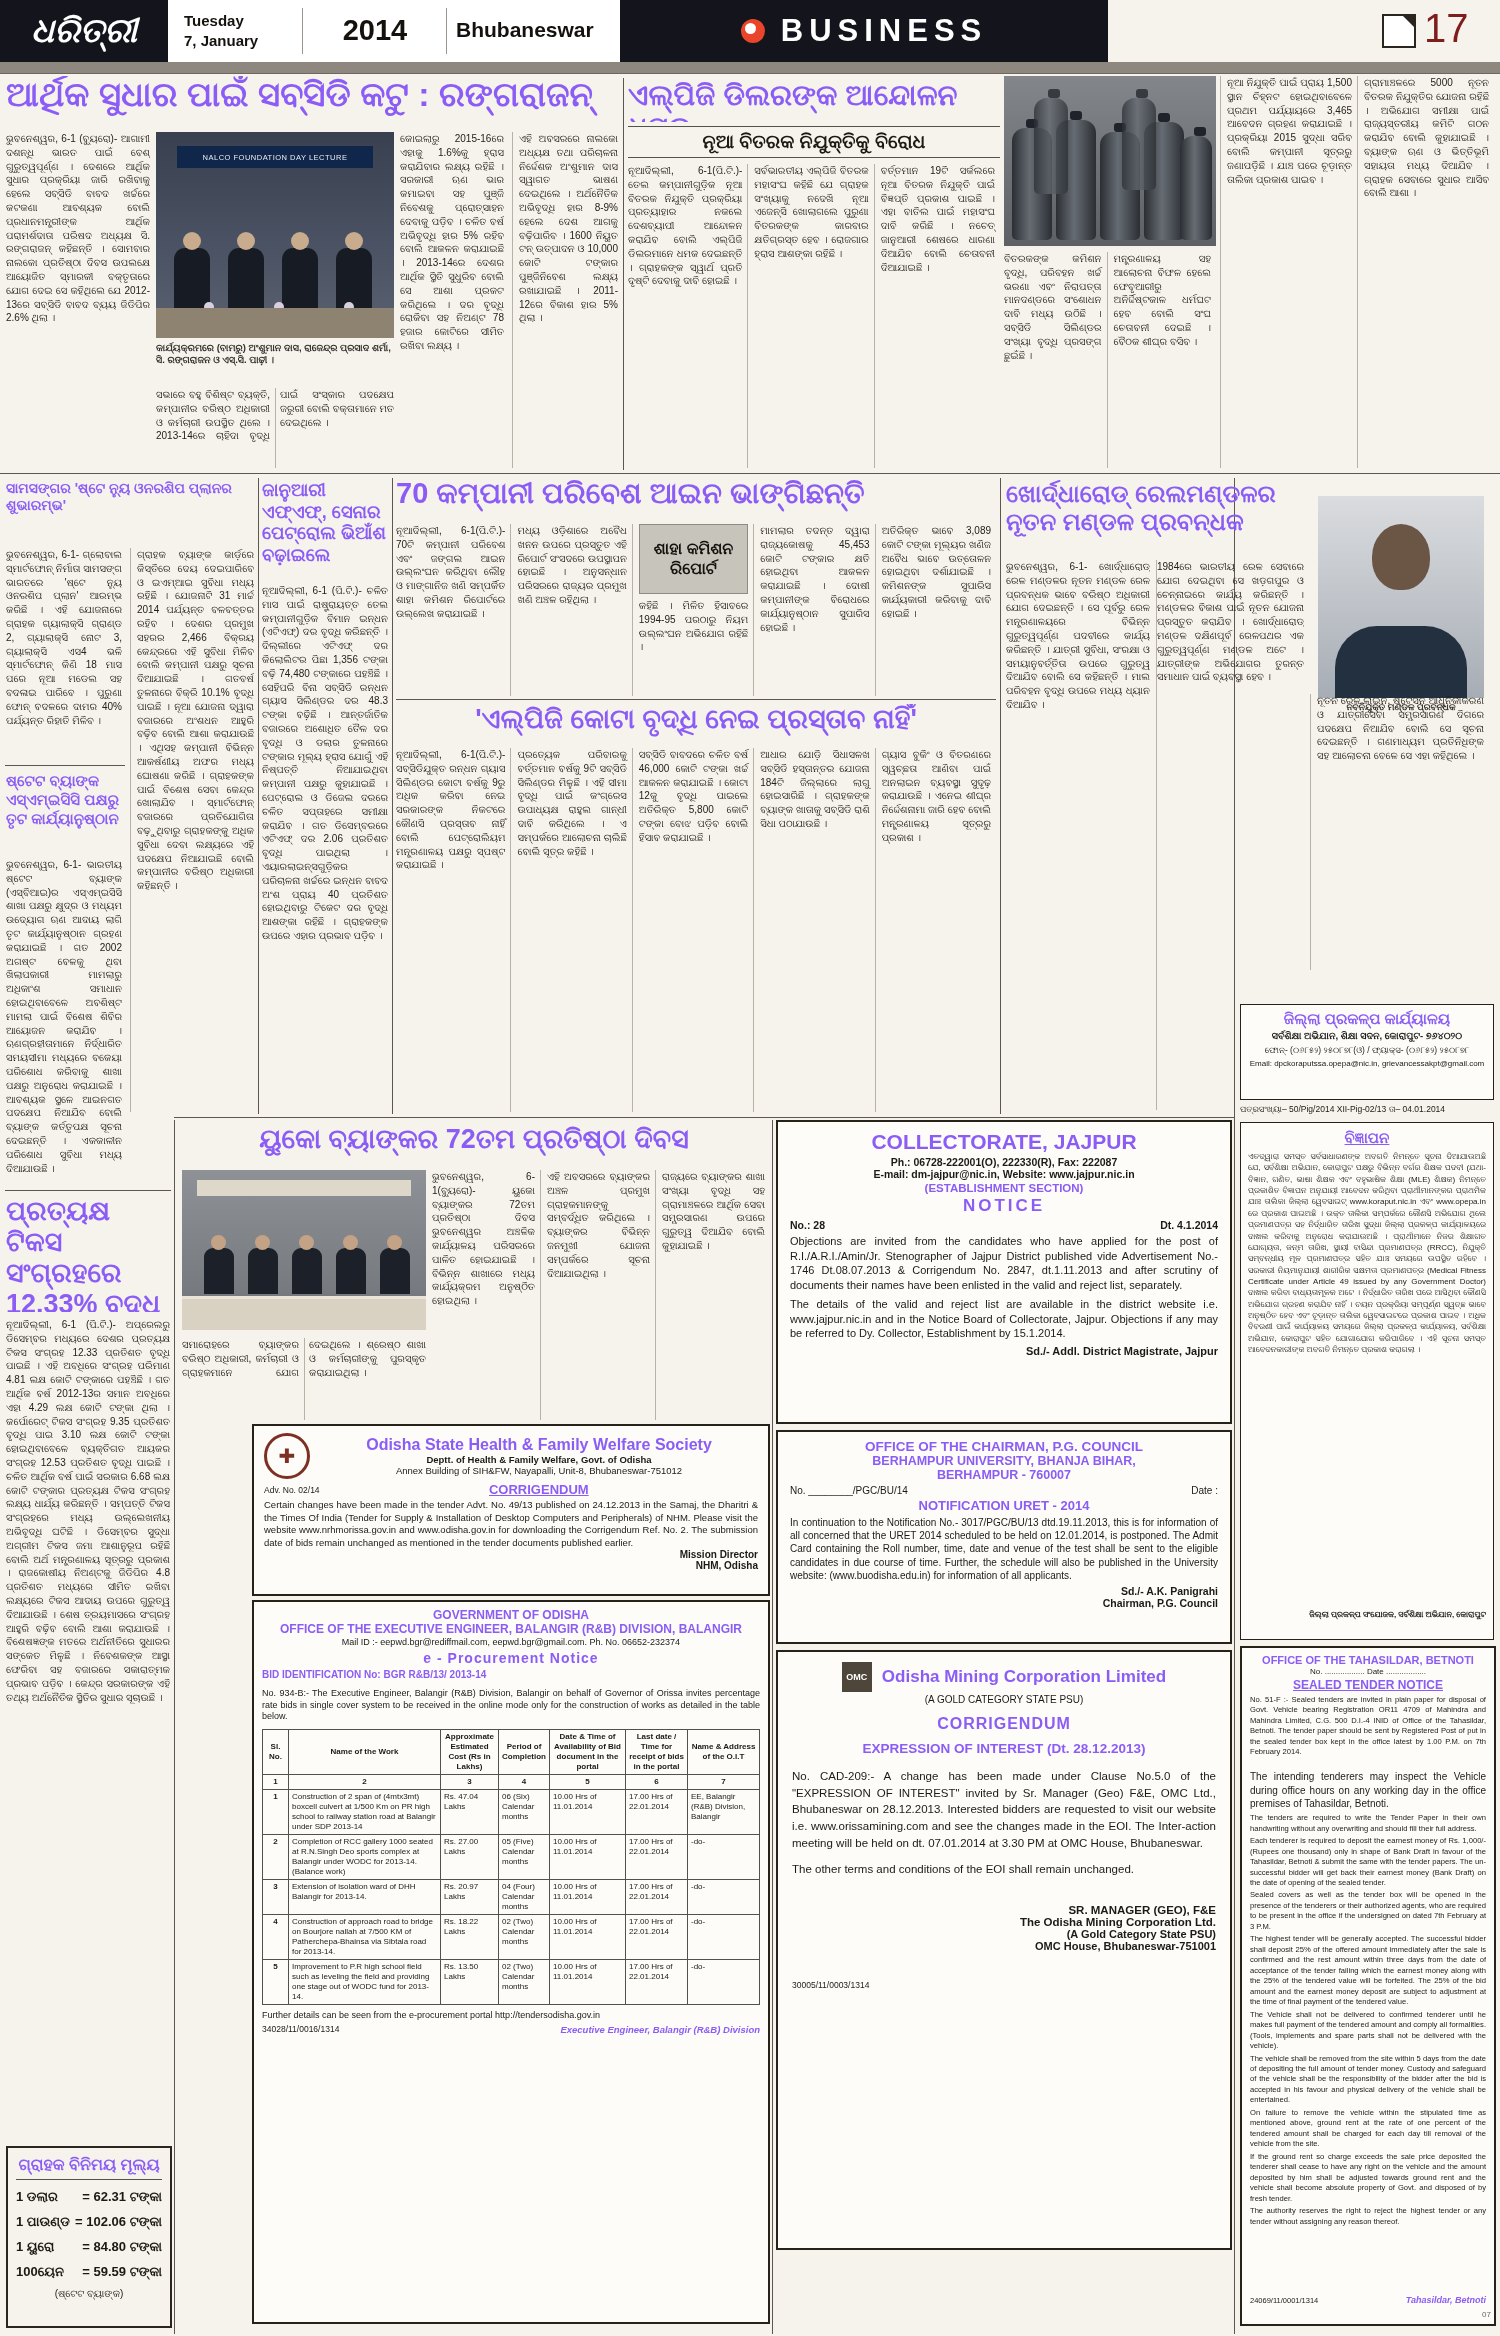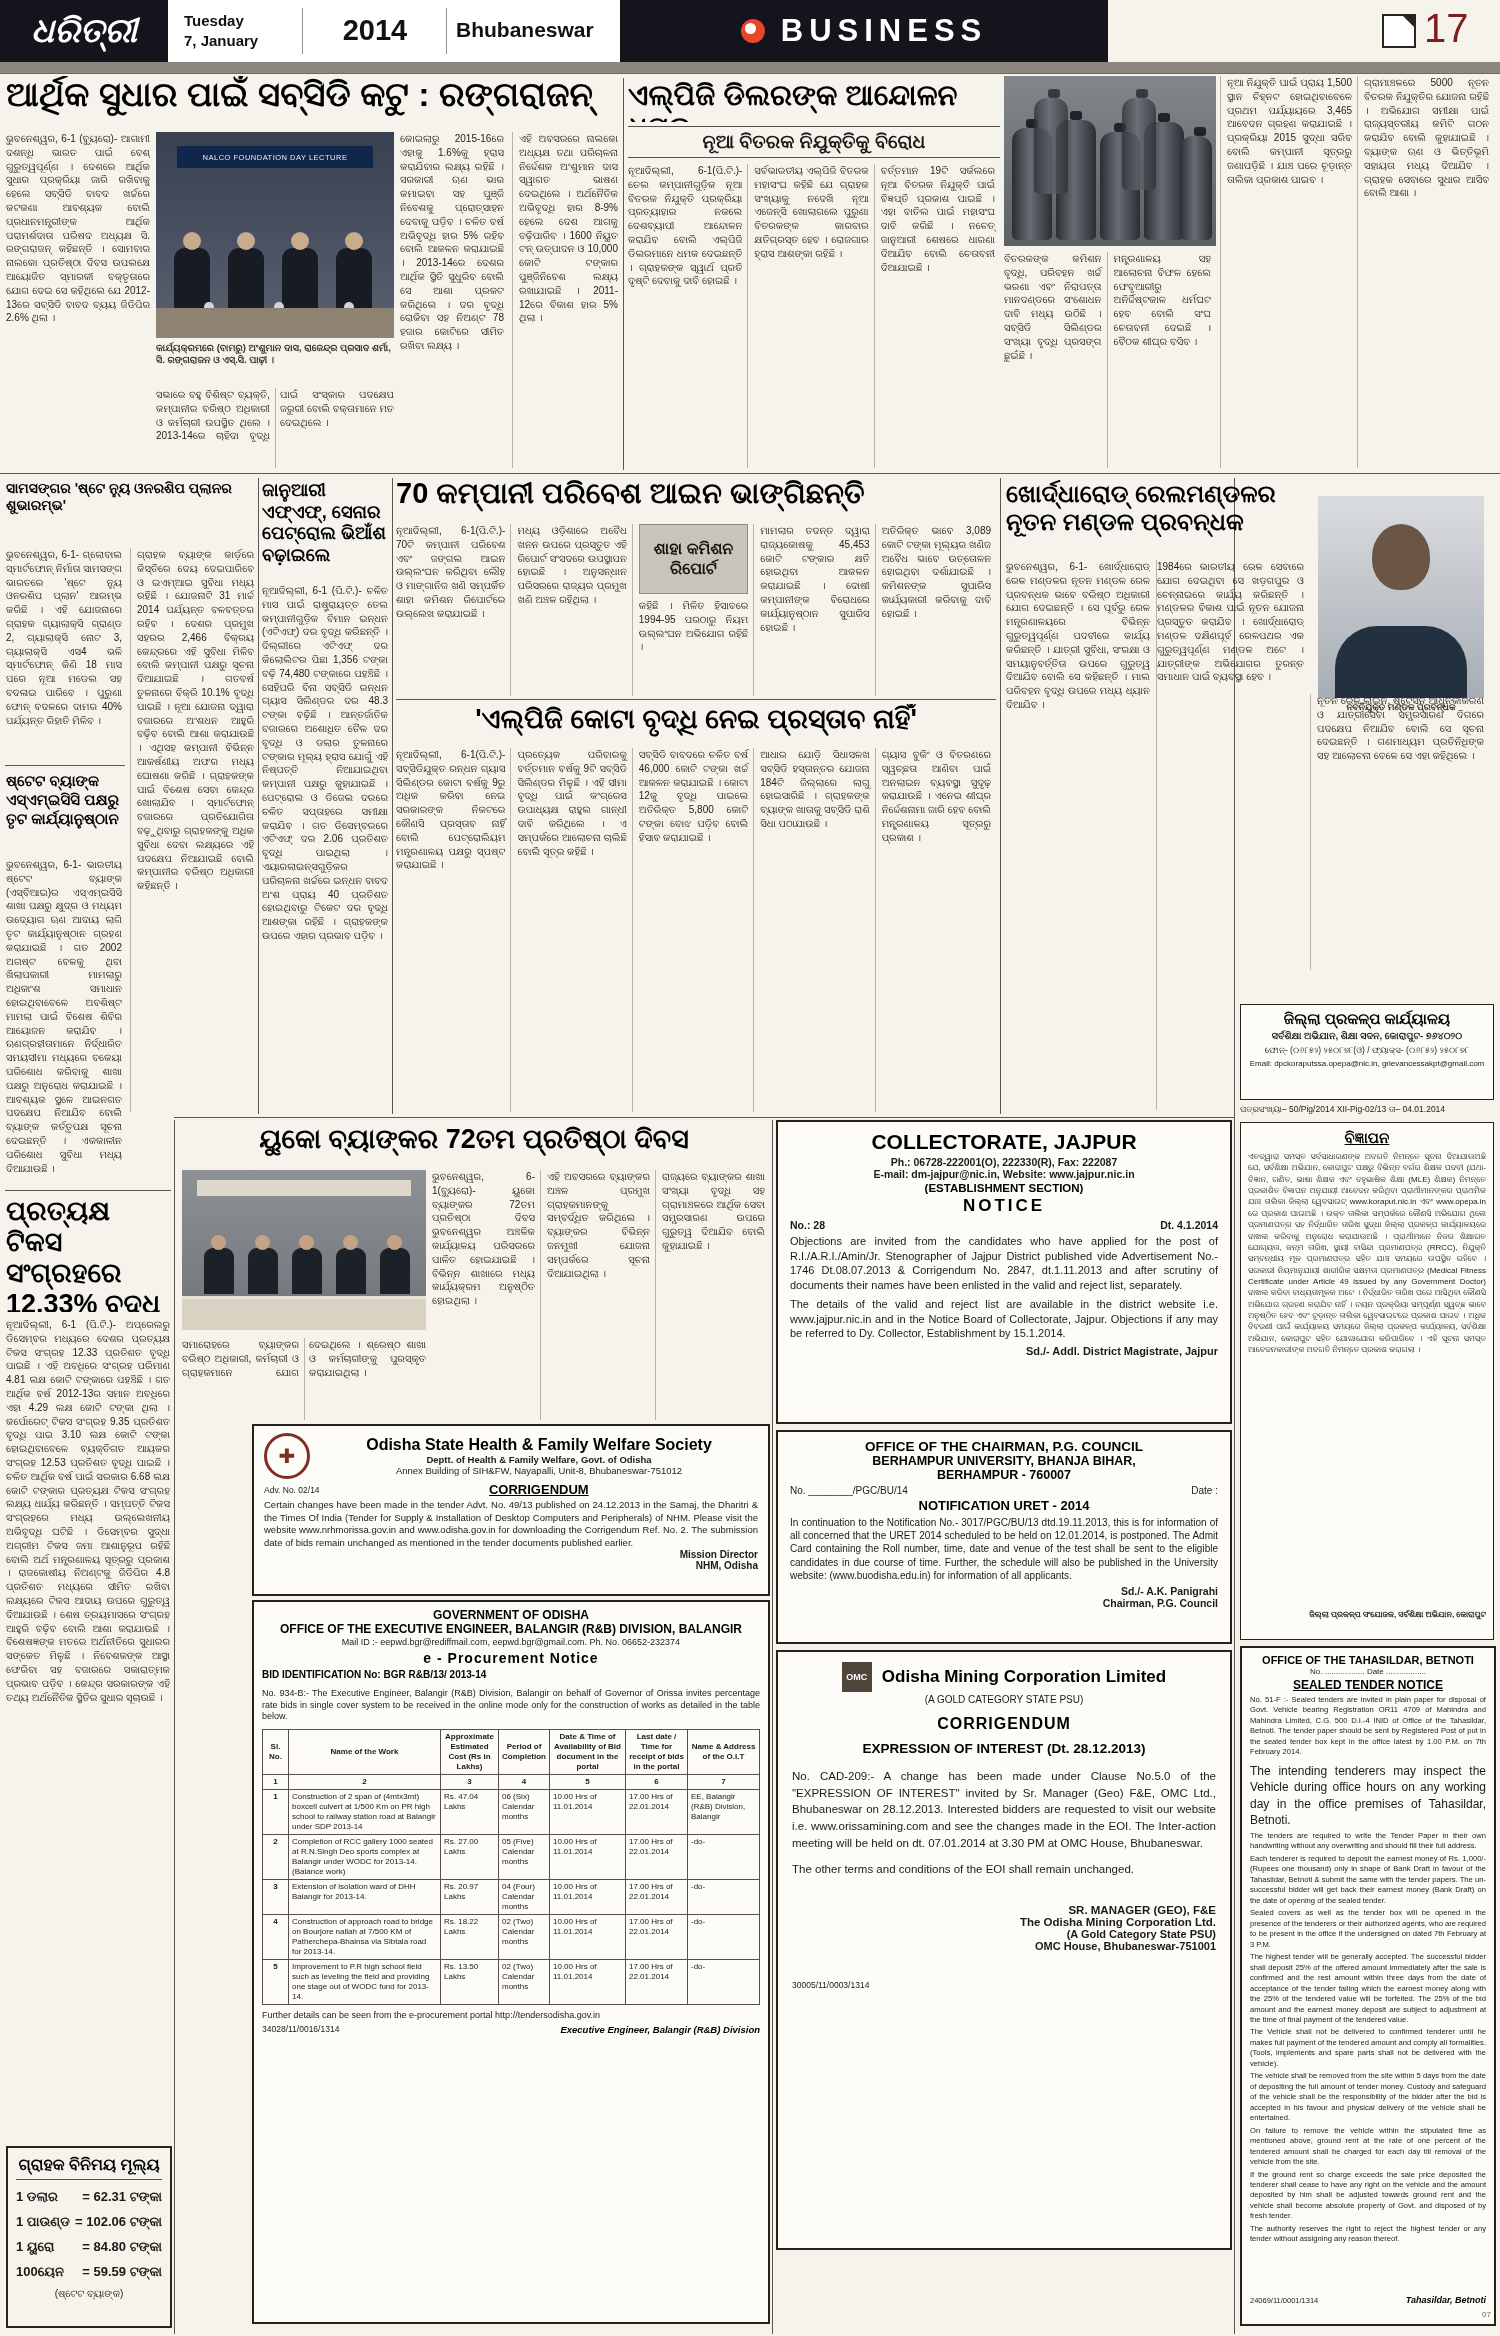--- a/index.html
+++ b/index.html
@@ -21,21 +21,21 @@
   .biztxt{font-size:31px;font-weight:bold;letter-spacing:6px}
   .pgno{position:absolute;left:1424px;top:6px;font-size:40px;font-weight:normal;color:#7f1d1d}
   .curl{position:absolute;left:1382px;top:14px;width:34px;height:34px;background:#fff;border:2px solid #2a261f}
   .curl::after{content:"";position:absolute;right:-2px;top:-2px;width:0;height:0;border-left:15px solid transparent;border-top:15px solid #2a261f}
   #band{position:absolute;left:0;top:62px;width:1500px;height:12px;background:#8d8780;border-bottom:1px solid #6d675f}
   
   .col{font-size:10px;line-height:1.38;text-align:justify;overflow:hidden;color:#262119}
   .cols{display:flex;overflow:hidden}
   .cols .c{flex:1;font-size:10px;line-height:1.38;text-align:justify;overflow:hidden;padding-right:5px;color:#262119}
   .cols .c+.c{border-left:1px solid #b7b1a6;padding-left:6px}
-  .hl{font-weight:bold;color:#000000}
+  .hl{font-weight:bold;color:#8b5cf6}
   .hl-xl{font-size:34px;line-height:1.08}
   .hl-lg{font-size:29px;line-height:1.1}
   .hl-md{font-size:24px;line-height:1.15}
   .hl-sm{font-size:14px;line-height:1.2}
   .deck{font-size:19px;font-weight:bold;text-align:center;border-top:1px solid #55504a;border-bottom:1px solid #55504a;padding:4px 0;overflow:hidden}
   .caption{font-size:9.5px;line-height:1.3;font-weight:bold;color:#33302a;overflow:hidden}
   
   .photo{position:absolute;overflow:hidden}
   .pA{background:linear-gradient(180deg,#394150 0%,#4a5263 55%,#5b6170 100%)}
   .pA-ban{position:absolute;left:9%;top:14px;width:82%;height:22px;background:#10264a;color:#e9edf4;font-size:7.5px;font-weight:normal;display:flex;align-items:center;justify-content:center;letter-spacing:.5px;text-align:center}
@@ -405,21 +405,21 @@
     <div class="sig-r" style="font-size:11px">OMC House, Bhubaneswar-751001</div>
     <div class="tiny" style="margin-top:28px">30005/11/0003/1314</div>
   </div>
 
   <div class="nbox" style="left:1240px;top:1646px;width:256px;height:680px;padding:6px 8px">
     <div class="hl ctr" style="font-size:11px">OFFICE OF THE TAHASILDAR, BETNOTI</div>
     <div class="ctr" style="font-size:8px;margin-top:1px">No. ..................            Date ..................</div>
     <div class="hl ctr" style="font-size:12px;margin-top:2px;text-decoration:underline">SEALED TENDER NOTICE</div>
     <div style="height:596px;overflow:hidden;margin-top:3px">
       <p class="just" style="font-size:7.6px;line-height:1.38">No. 51-F :- Sealed tenders are invited in plain paper for disposal of Govt. Vehicle bearing Registration OR11 4709 of Mahindra and Mahindra Limited, C.G. 500 D.I.-4 INID of Office of the Tahasildar, Betnoti. The tender paper should be sent by Registered Post of put in the sealed tender box kept in the office latest by 1.00 P.M. on 7th February 2014.</p>
-      <p class="just" style="font-size:12px;line-height:1.38;margin-top:5px">The intending tenderers may inspect the Vehicle during office hours on any working day in the office premises of Tahasildar, Betnoti.</p>
+      <p class="just" style="font-size:10px;line-height:1.38;margin-top:12px">The intending tenderers may inspect the Vehicle during office hours on any working day in the office premises of Tahasildar, Betnoti.</p>
       <p class="just" style="font-size:7.6px;line-height:1.38;margin-top:2px">The tenders are required to write the Tender Paper in their own handwriting without any overwriting and should fill their full address.</p>
       <p class="just" style="font-size:7.6px;line-height:1.38;margin-top:2px">Each tenderer is required to deposit the earnest money of Rs. 1,000/- (Rupees one thousand) only in shape of Bank Draft in favour of the Tahasildar, Betnoti &amp; submit the same with the tender papers. The un-successful bidder will get back their earnest money (Bank Draft) on the date of opening of the sealed tender.</p>
       <p class="just" style="font-size:7.6px;line-height:1.38;margin-top:2px">Sealed covers as well as the tender box will be opened in the presence of the tenderers or their authorized agents, who are required to be present in the office if the undersigned on dated 7th February at 3 P.M.</p>
       <p class="just" style="font-size:7.6px;line-height:1.38;margin-top:2px">The highest tender will be generally accepted. The successful bidder shall deposit 25% of the offered amount immediately after the sale is confirmed and the rest amount within three days from the date of acceptance of the tender failing which the earnest money along with the 25% of the tendered value will be forfeited. The 25% of the bid amount and the earnest money deposit are subject to adjustment at the time of final payment of the tendered value.</p>
       <p class="just" style="font-size:7.6px;line-height:1.38;margin-top:2px">The Vehicle shall not be delivered to confirmed tenderer until he makes full payment of the tendered amount and comply all formalities. (Tools, implements and spare parts shall not be delivered with the vehicle).</p>
       <p class="just" style="font-size:7.6px;line-height:1.38;margin-top:2px">The vehicle shall be removed from the site within 5 days from the date of depositing the full amount of tender money. Custody and safeguard of the vehicle shall be the responsibility of the bidder after the bid is accepted in his favour and physical delivery of the vehicle shall be entertained.</p>
       <p class="just" style="font-size:7.6px;line-height:1.38;margin-top:2px">On failure to remove the vehicle within the stipulated time as mentioned above, ground rent at the rate of one percent of the tendered amount shall be charged for each day till removal of the vehicle from the site.</p>
       <p class="just" style="font-size:7.6px;line-height:1.38;margin-top:2px">If the ground rent so charge exceeds the sale price deposited the tenderer shall cease to have any right on the vehicle and the amount deposited by him shall be adjusted towards ground rent and the vehicle shall become absolute property of Govt. and disposed of by fresh tender.</p>
       <p class="just" style="font-size:7.6px;line-height:1.38;margin-top:2px">The authority reserves the right to reject the highest tender or any tender without assigning any reason thereof.</p>
     </div>

